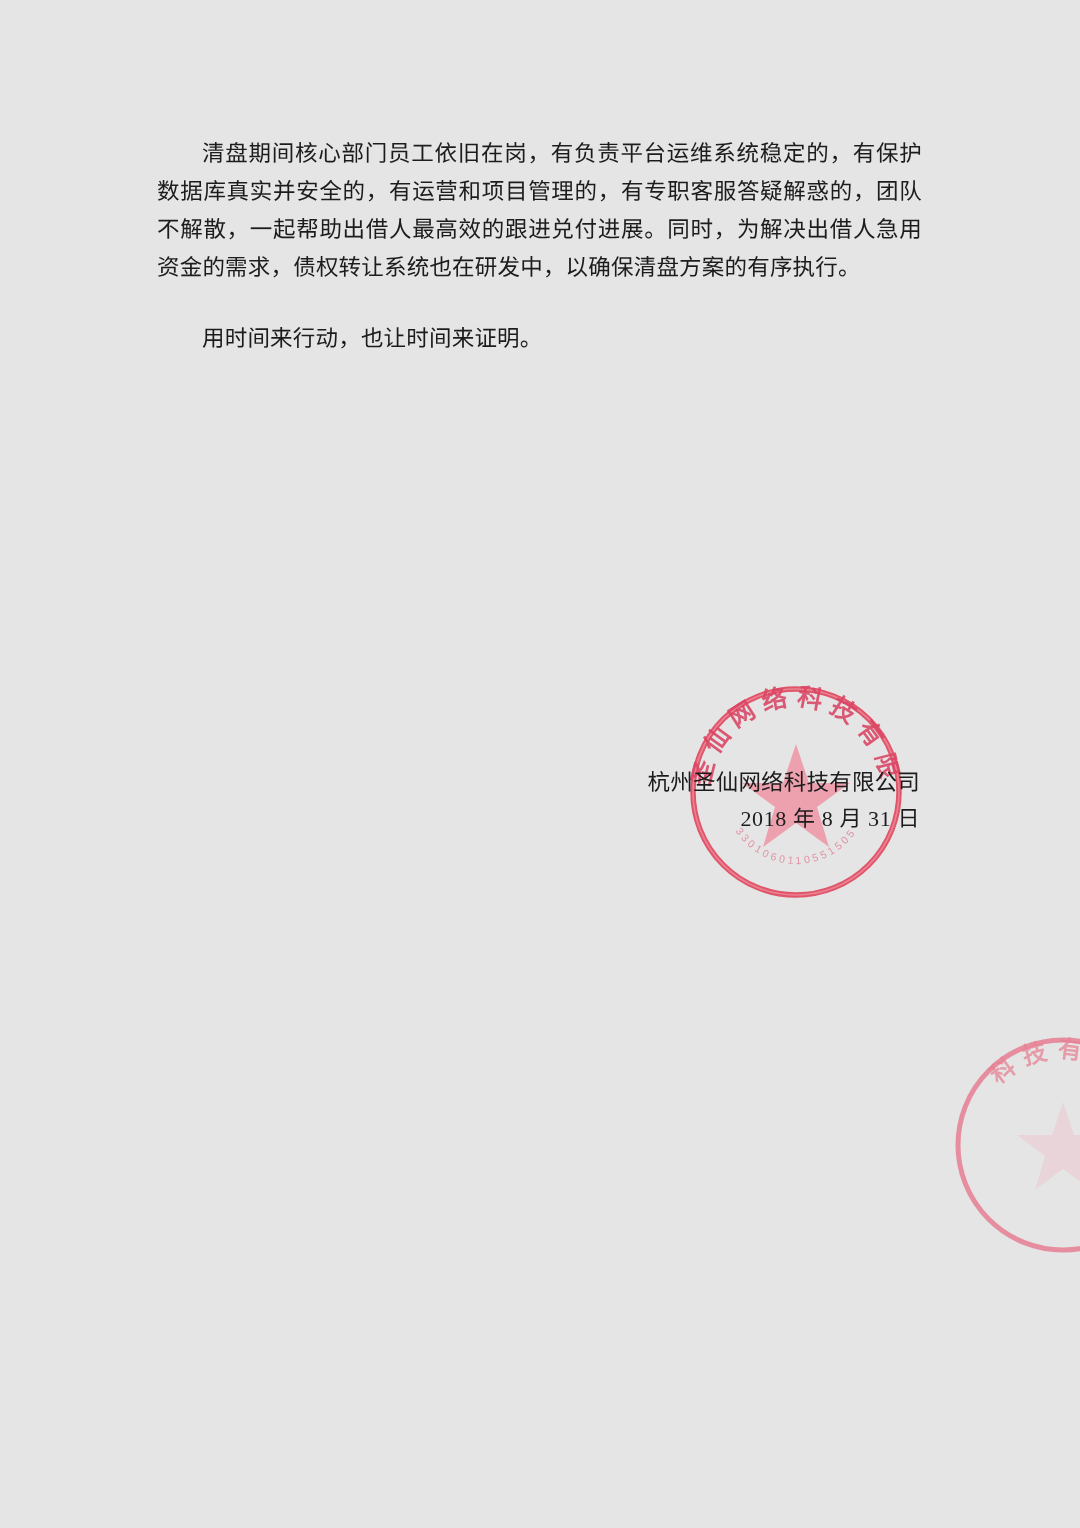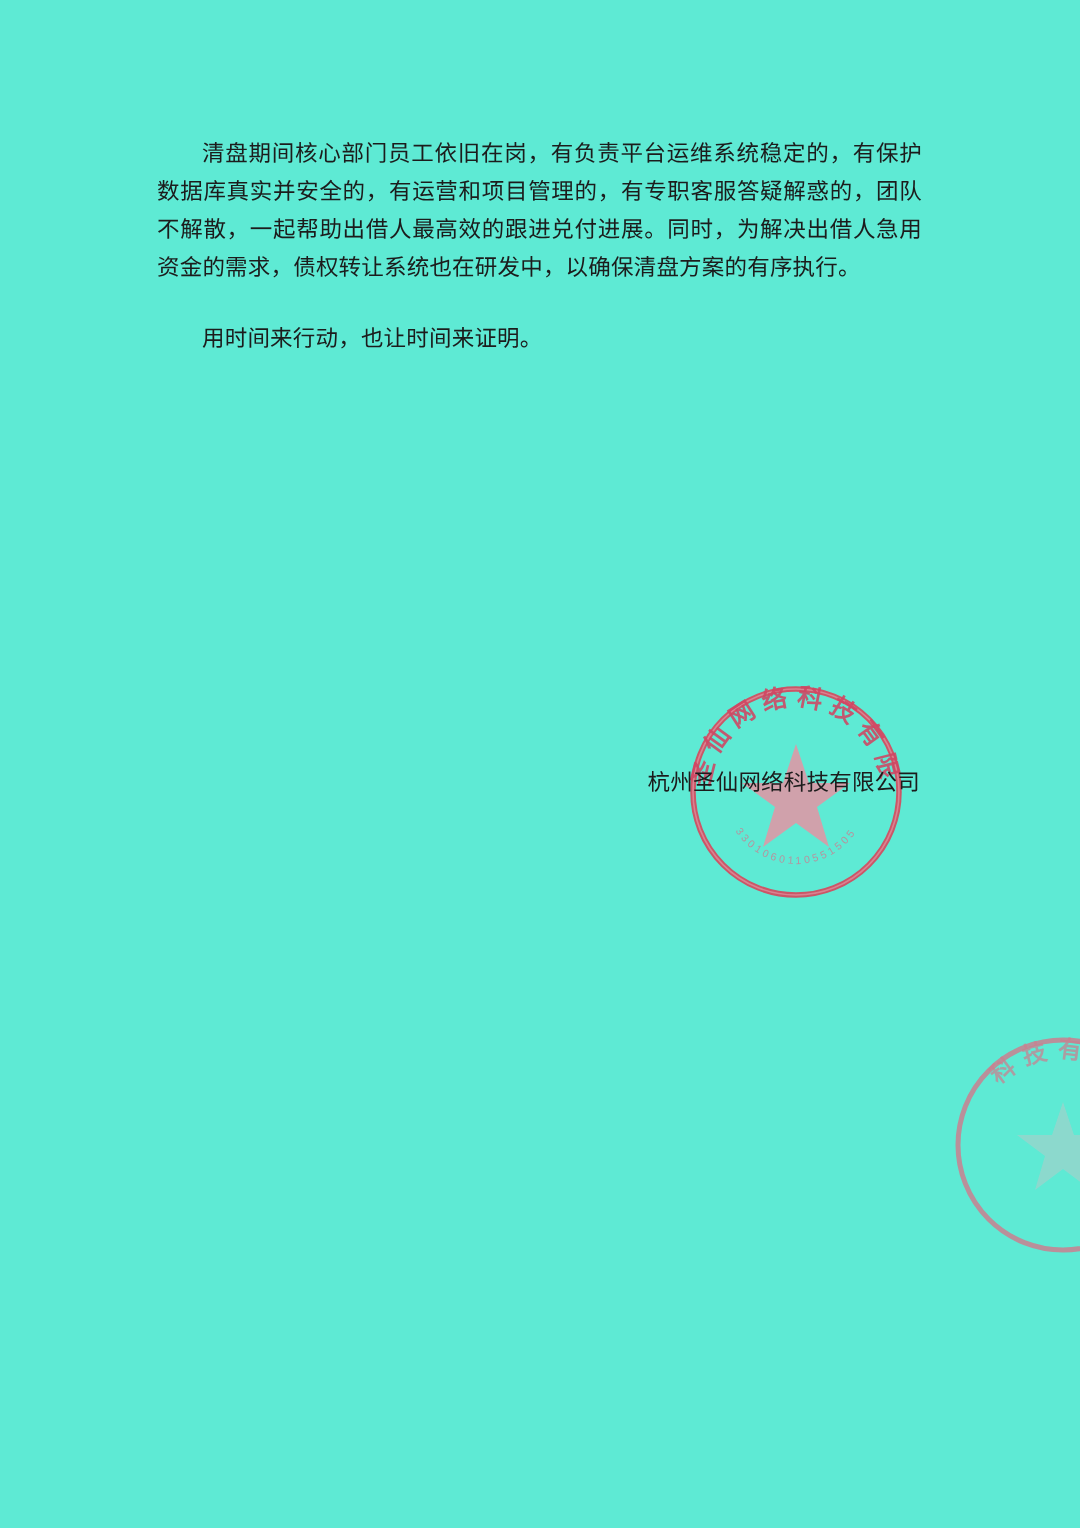--- a/index.html
+++ b/index.html
@@ -6,21 +6,21 @@
   html, body {
     margin: 0;
     padding: 0;
     background: #ffffff;
   }
 
   .page {
     position: relative;
     width: 1080px;
     height: 1528px;
-    background: #5eead4;
+    background: #e5e5e5;
     overflow: hidden;
     font-family: "Liberation Serif", "DejaVu Serif", serif;
   }
 
   
   .doc-body {
     position: absolute;
     left: 157px;
     top: 135px;
     width: 765px;
@@ -128,20 +128,21 @@
       </text>
 
       <text font-family="'Liberation Sans', sans-serif" font-size="10.5" fill="#e06a84" letter-spacing="3.2" opacity="0.72">
         <textPath href="#arc-bottom" startOffset="50%" text-anchor="middle">3301060110551505</textPath>
       </text>
     </svg>
   </div>
 
   <div class="signature">
     <div class="sig-company">杭州圣仙网络科技有限公司</div>
+    <div class="sig-date">2018 年 8 月 31 日</div>
   </div>
 
   <div class="seal" id="seal-secondary">
     <svg viewBox="0 0 226 226" width="226" height="226" xmlns="http://www.w3.org/2000/svg">
       <defs>
         <path id="arc-top-2" d="M 26,113 A 87,87 0 0 1 200,113"></path>
       </defs>
 
       <circle cx="113" cy="113" r="105" fill="none" stroke="#e8637c" stroke-width="5" opacity="0.85"></circle>
 

